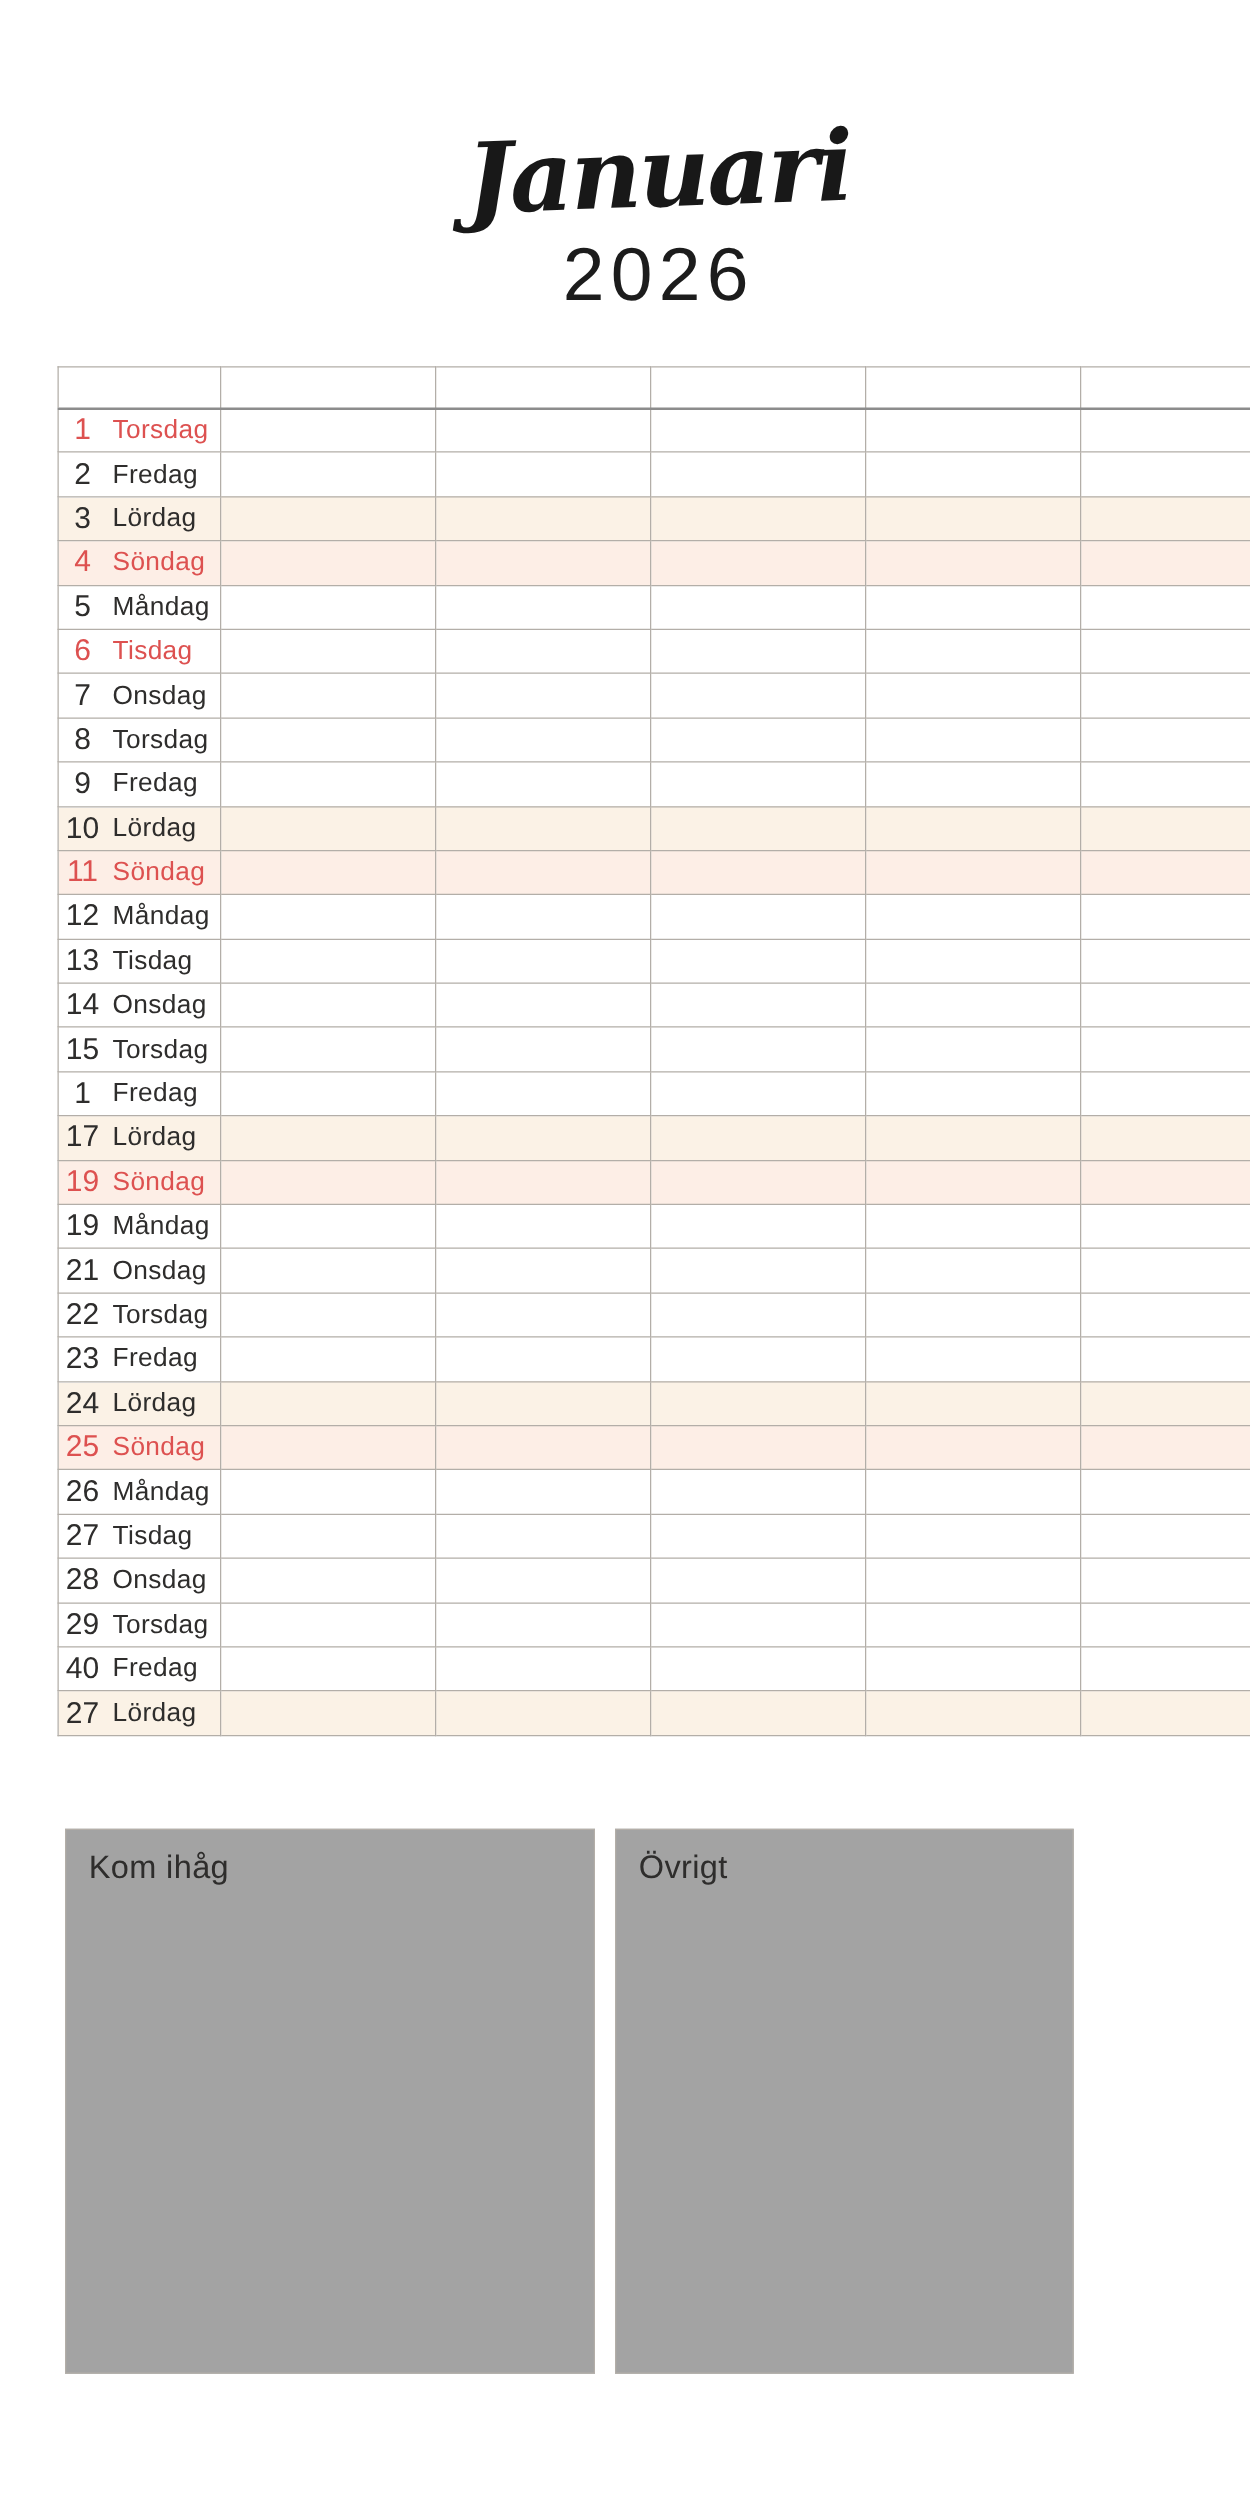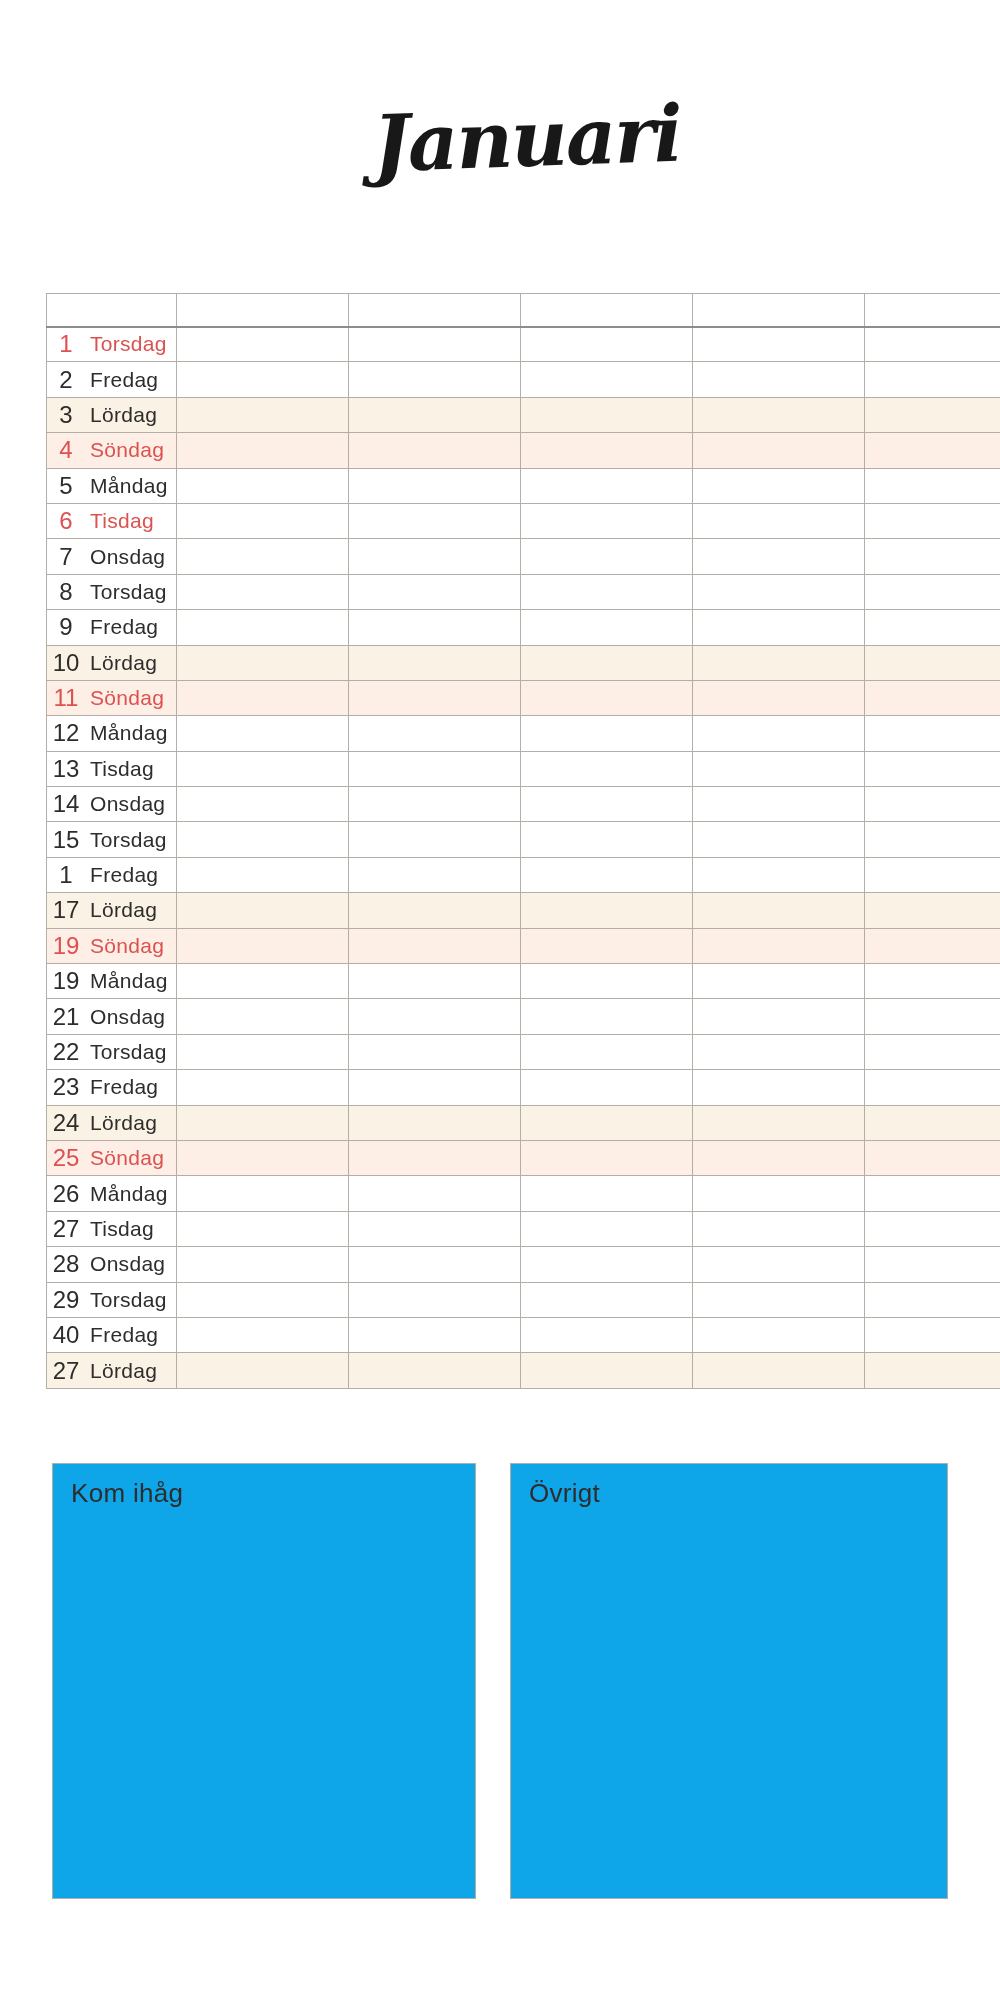--- a/index.html
+++ b/index.html
@@ -70,40 +70,41 @@
   }
   tr.sat td { background: var(--satbg, #fbf2e6); }
   tr.sun td { background: var(--sunbg, #fdeee6); }
   tr.red .day-num, tr.red .day-name { color: var(--red, #dd5150); }
 
   
   .note-box {
     position: absolute;
     top: 1463px;
     height: 436px;
-    background: #0ea5e9;
+    background: #a3a3a3;
     border: 1px solid var(--grid, #b3aea8);
   }
   .note-box.left  { left: 52px;  width: 424px; }
-  .note-box.right { left: 510px; width: 438px; }
+  .note-box.right { left: 492px; width: 367px; }
   .note-label {
     padding: 14px 0 0 18px;
     font-size: 26px;
     font-weight: 400;
     letter-spacing: 0.3px;
     color: var(--text, #2e2d2c);
   }
 </style>
 </head>
 <body>
 
 <div class="page">
 
   <header class="title-block">
     <div class="month-script">Januari</div>
+    <div class="year-text">2026</div>
   </header>
 
   <table class="cal">
     <colgroup>
       <col style="width:130px">
       <col>
         <col>
         <col>
         <col>
         <col>

